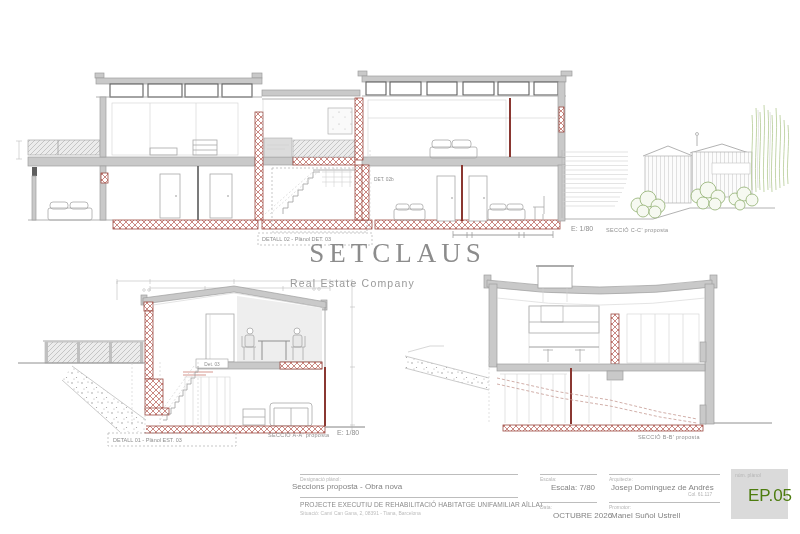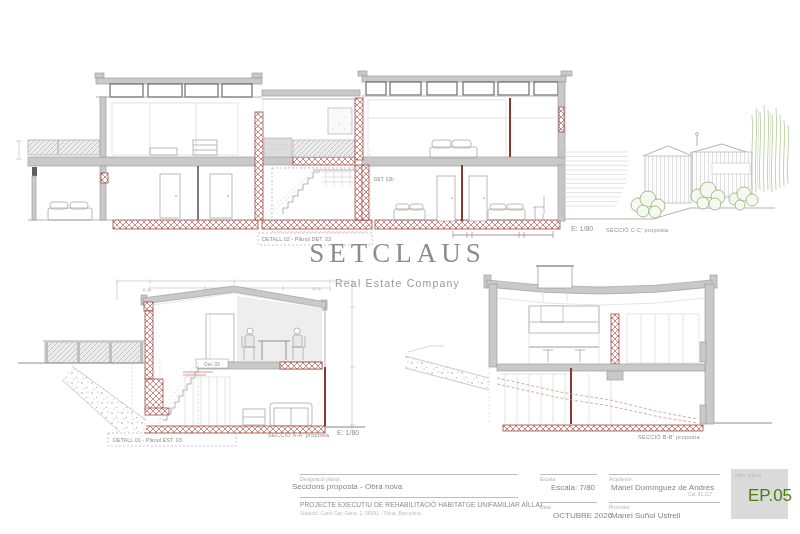--- a/index.html
+++ b/index.html
@@ -29,21 +29,21 @@
   .txt   { fill:#8f8f8f; font-family:"Liberation Sans",sans-serif; font-size:5.5px; }
   .txt-sm{ font-size:4.8px; }
   .txt-lg{ font-size:7px; }
 
   
   .wm-habitaclia { position:absolute; left:330px; top:251px; font-size:26px; font-weight:bold;
                    color:#d4d4d4; opacity:.8; letter-spacing:1px; z-index:4; }
   .wm-brand { position:absolute; left:290px; top:238px; width:215px; text-align:center;
               font-family:"Liberation Serif", serif; font-size:27px; letter-spacing:5px;
               color:#8c8c8c; z-index:5; }
-  .wm-tagline { position:absolute; left:290px; top:277px; width:215px; text-align:center;
+  .wm-tagline { position:absolute; left:290px; top:277px; width:215px; text-align:left;
                 font-size:10.5px; letter-spacing:1.2px; color:#9a9a9a; z-index:5; }
 
   
   .tb-rule  { position:absolute; height:0; border-top:1px solid #bdbdbd; z-index:6; }
   .tb-label { position:absolute; font-size:5px; color:#b6b6b6; z-index:6; white-space:nowrap; }
   .tb-value { position:absolute; font-size:8px; color:#848484; z-index:6; white-space:nowrap; }
   .tb-project { position:absolute; font-size:6.6px; color:#8a8a8a; letter-spacing:0.1px;
                 white-space:nowrap; z-index:6; }
   .tb-tiny  { position:absolute; font-size:5px; color:#bdbdbd; z-index:6; white-space:nowrap; }
   .tb-college { position:absolute; font-size:4.8px; color:#b3b3b3; z-index:6; }
@@ -427,21 +427,21 @@
 
   <div class="tb-rule" style="left:540px;top:474px;width:57px"></div>
   <div class="tb-label" style="left:540px;top:476px">Escala:</div>
   <div class="tb-value" style="left:551px;top:483px">Escala: 7/80</div>
   <div class="tb-rule" style="left:540px;top:502px;width:57px"></div>
   <div class="tb-label" style="left:540px;top:504px">Data:</div>
   <div class="tb-value" style="left:553px;top:511px">OCTUBRE 2026</div>
 
   <div class="tb-rule" style="left:609px;top:474px;width:111px"></div>
   <div class="tb-label" style="left:609px;top:476px">Arquitecte:</div>
-  <div class="tb-value" style="left:611px;top:483px">Manel Domínguez de Andrés</div>
+  <div class="tb-value" style="left:611px;top:483px">Josep Domínguez de Andrés</div>
   <div class="tb-college" style="left:688px;top:492px">Col. 61.117</div>
   <div class="tb-rule" style="left:609px;top:502px;width:111px"></div>
   <div class="tb-label" style="left:609px;top:504px">Promotor:</div>
   <div class="tb-value" style="left:611px;top:511px">Manel Suñol Ustrell</div>
 
   <div class="tb-sheetbox">
     <div class="tb-label">núm. plànol</div>
     <div class="tb-sheetnum">EP.05</div>
   </div>
 </div>

